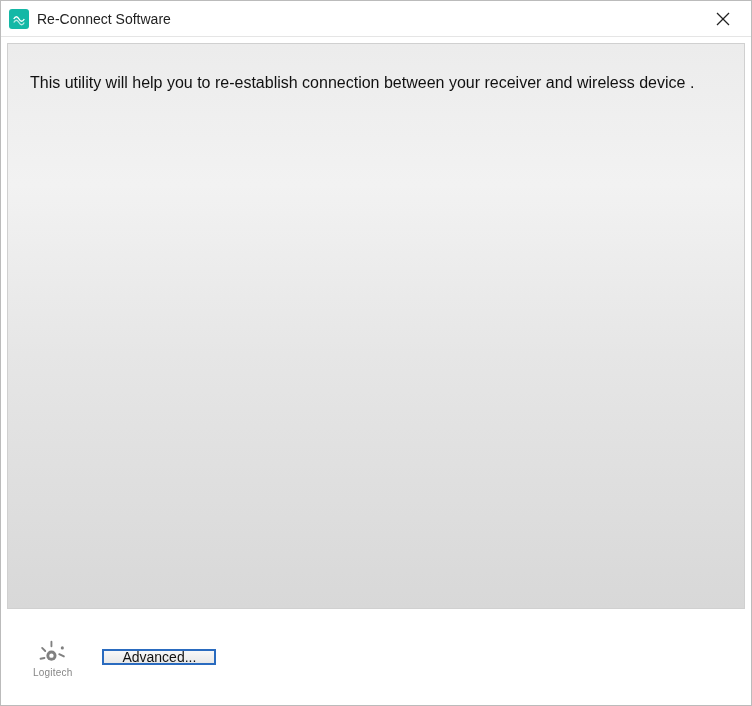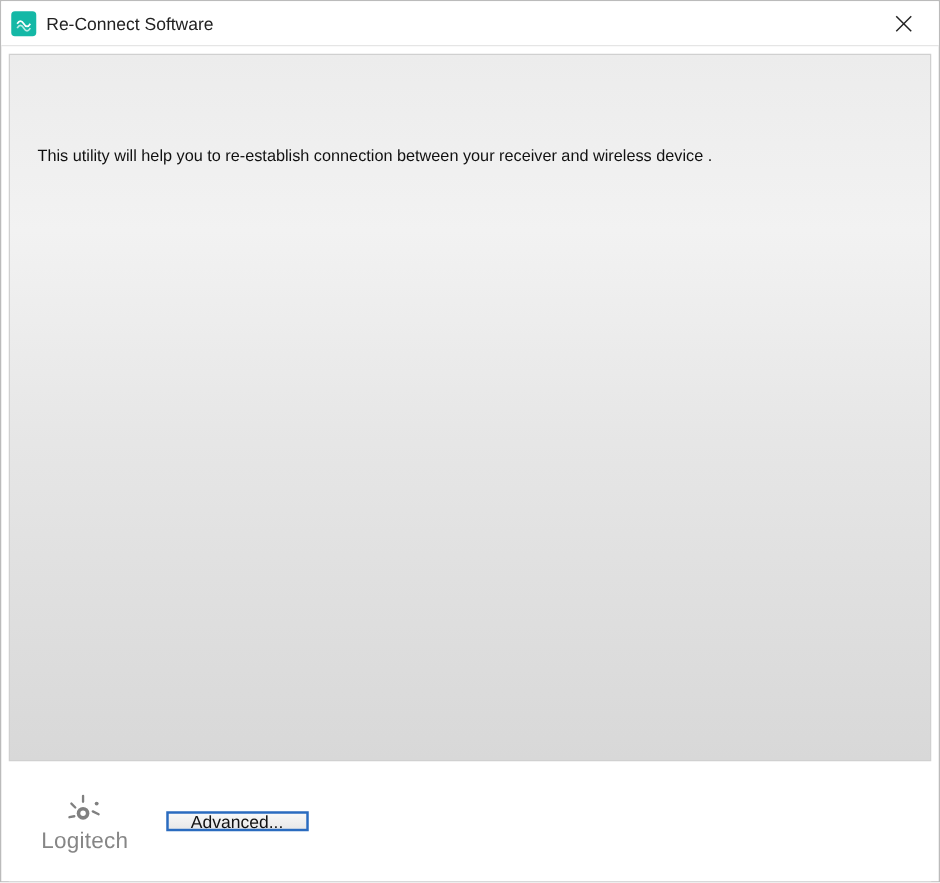--- a/index.html
+++ b/index.html
@@ -65,23 +65,23 @@
       padding: 0;
       position: relative;
     }
     .heading {
       font-size: 34px;
       font-weight: 400;
       color: #111;
       margin: 150px 0 0 22px;
     }
     .body-text {
-      font-size: 13px;
+      font-size: 16px;
       color: #111;
-      margin: 72px 22px 0 22px;
+      margin: 28px 22px 0 22px;
       line-height: 1.35;
     }
     .footer {
       height: 96px;
       display: flex;
       align-items: center;
       padding: 0 26px;
       background: #fff;
     }
     .logo {
@@ -90,21 +90,21 @@
       align-items: center;
       margin-right: 30px;
       color: #868686;
     }
     .logo-mark {
       width: 38px;
       height: 28px;
       margin-bottom: 2px;
     }
     .logo-text {
-      font-size: 18px;
+      font-size: 10px;
       letter-spacing: 0.2px;
       color: #868686;
     }
     .btn {
       height: 16px;
       padding: 0 18px;
       font-size: 14px;
       font-family: inherit;
       background: linear-gradient(to bottom, #f8f8f8, #e8e8e8);
       border: 2px solid #2a6bbf;

